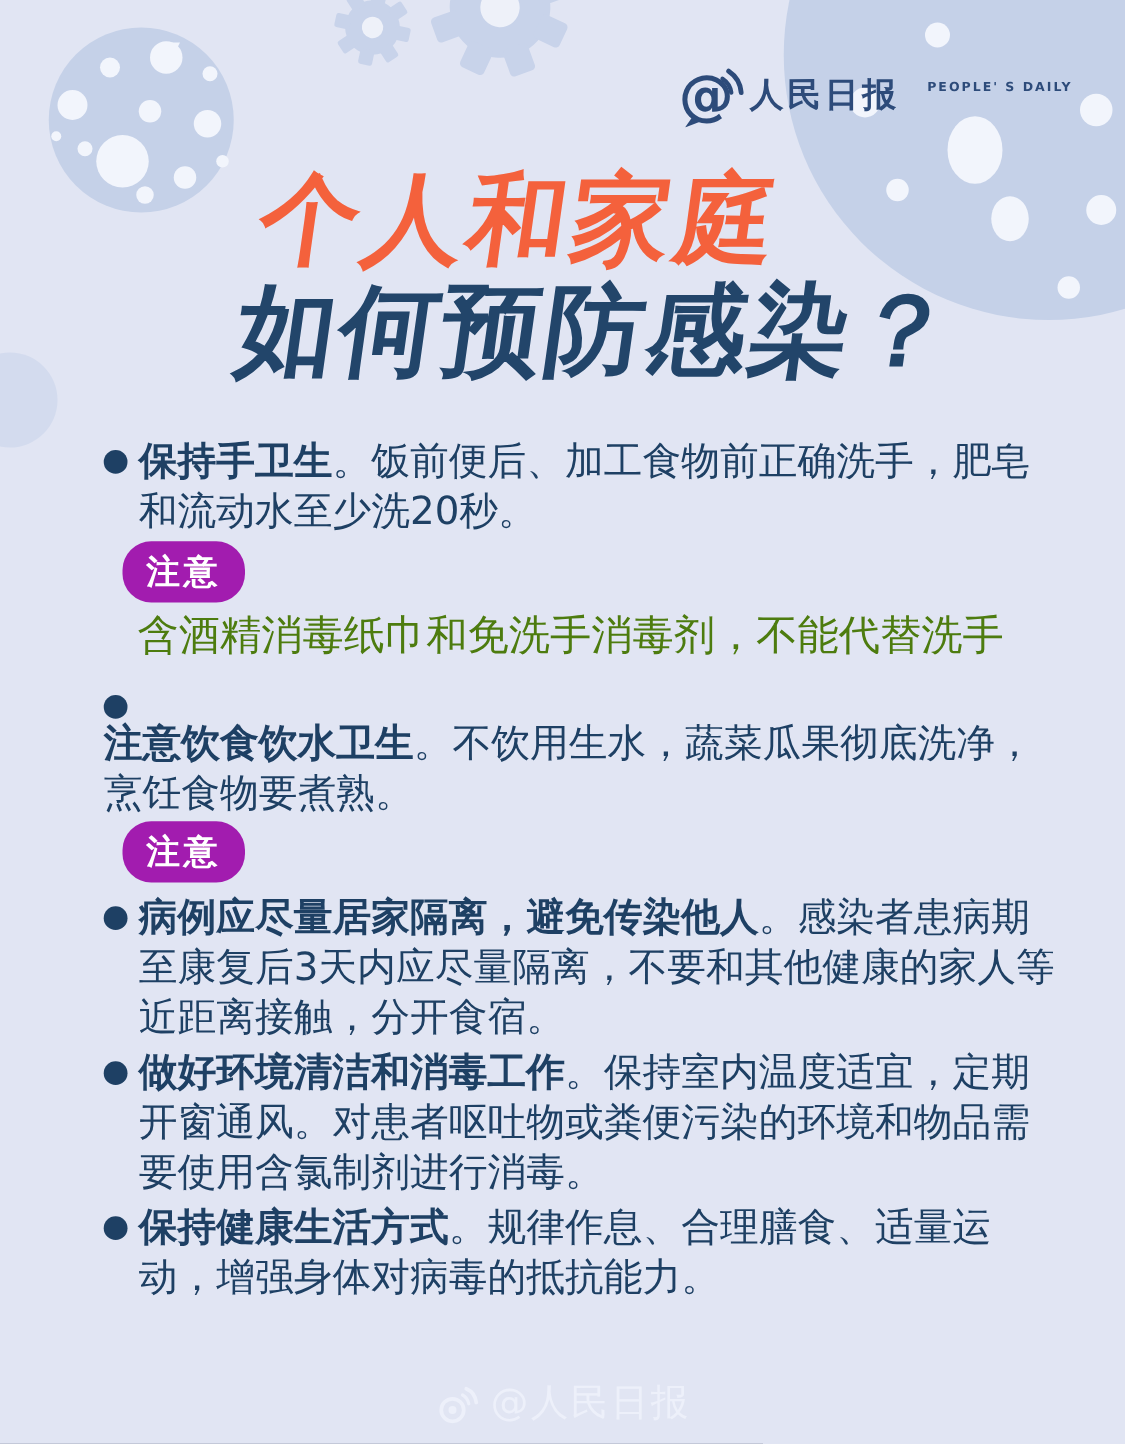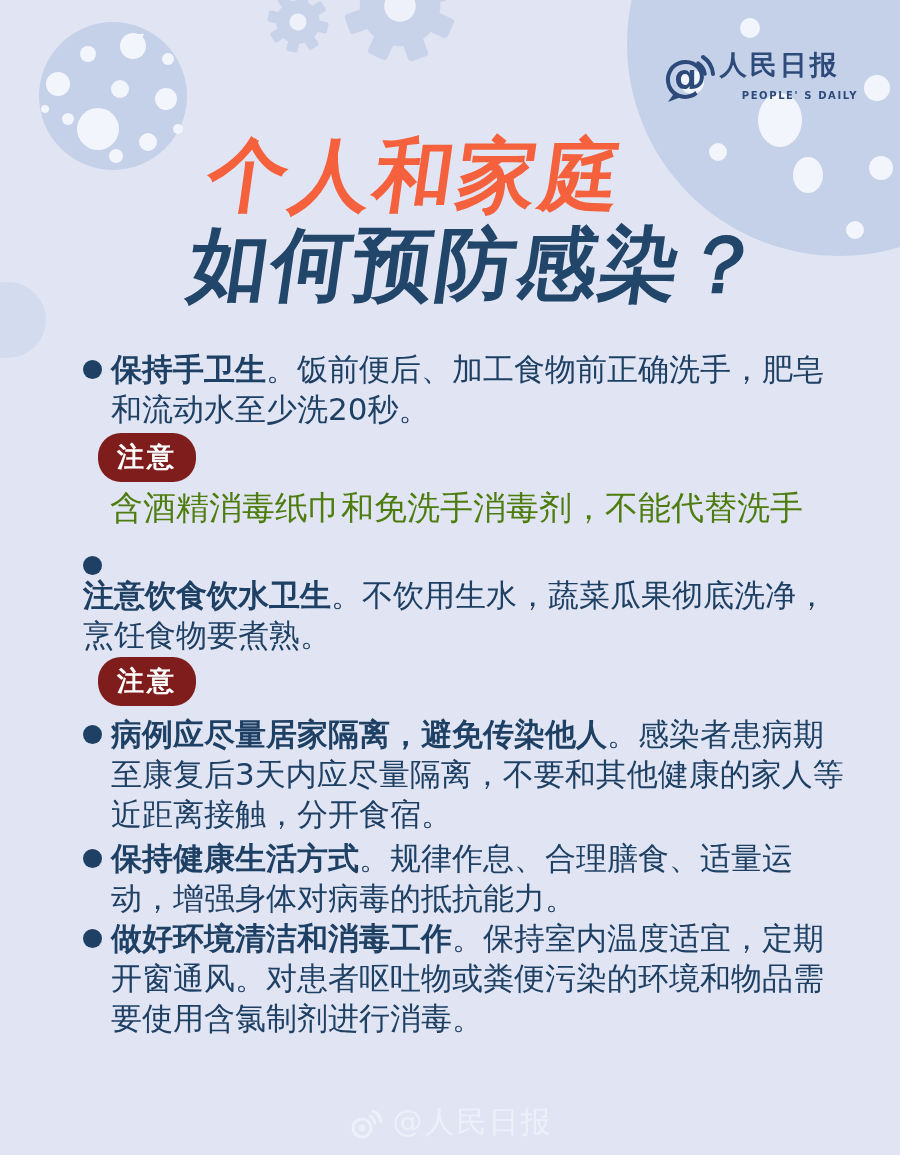--- a/index.html
+++ b/index.html
@@ -9,37 +9,37 @@
     font-family:"DejaVu Sans","Liberation Sans",sans-serif;
   }
   
   .decor{position:absolute;pointer-events:none;}
   .circle-left-mid{
     position:absolute;left:-30px;top:282px;width:76px;height:76px;
     border-radius:50%;background:#d3dbee;
   }
   
   .logo{position:absolute;top:50px;right:42px;display:flex;align-items:center;gap:5px;color:#2d4b7a;}
-  .logo-col{display:flex;flex-direction:column;line-height:1;gap:10px;}
+  .logo-col{display:flex;flex-direction:row;line-height:1;}
   .logo-cn{font-size:27px;font-weight:bold;letter-spacing:3px;}
   .logo-en{font-size:10px;font-weight:bold;letter-spacing:1.6px;margin-top:3px;padding-left:22px;}
   
   .title{position:absolute;left:202px;top:136px;transform:skewX(-8deg);line-height:1;}
   .title-l1{font-size:80px;font-weight:900;color:#f4613c;letter-spacing:3px;}
   .title-l2{font-size:80px;font-weight:900;color:#22456a;letter-spacing:2px;margin-top:9px;margin-left:-6px;}
   
   .content{position:absolute;left:83px;top:349px;width:762px;}
   .tip{display:flex;font-size:31px;line-height:40px;color:#1e4064;}
   .tip p{margin:0;flex:1;}
   .tip .lead{font-weight:bold;}
   .dot{width:19px;height:19px;border-radius:50%;background:#1e4064;margin:11px 9px 0 0;flex:none;}
   .mb4{margin-bottom:4px;justify-content:flex-end;}
   .mb2{margin-bottom:2px;flex-direction:column;}
   .badge{
-    width:fit-content;margin:0 0 8px 15px;background:#7f1d1d;color:#ffffff;
+    width:fit-content;margin:0 0 8px 15px;background:#a21caf;color:#ffffff;
     font-size:27px;font-weight:bold;letter-spacing:3px;
     padding:6px 19px 7px 19px;border-radius:23px;
   }
   .note{
     margin:0 0 20px 27px;font-size:33px;line-height:35px;color:#4d7c0f;
     font-family:"DejaVu Serif","Liberation Serif",serif;
   }
   .note .note-lead{font-weight:bold;}
   
   .footer{
@@ -142,28 +142,28 @@
       <span class="dot"></span>
       <p><span class="lead">注意饮食饮水卫生</span><span>。不饮用生水，蔬菜瓜果彻底洗净，烹饪食物要煮熟。</span></p>
     </div>
     <div class="badge">注意</div>
 
     <div class="tip mb4">
       <span class="dot"></span>
       <p><span class="lead">病例应尽量居家隔离，避免传染他人</span><span>。感染者患病期至康复后3天内应尽量隔离，不要和其他健康的家人等近距离接触，分开食宿。</span></p>
     </div>
 
+    <div class="tip mb4">
+      <span class="dot"></span>
+      <p><span class="lead">做好环境清洁和消毒工作</span><span>。保持室内温度适宜，定期开窗通风。对患者呕吐物或粪便污染的环境和物品需要使用含氯制剂进行消毒。</span></p>
+    </div>
+
     <div class="tip">
       <span class="dot"></span>
       <p><span class="lead">保持健康生活方式</span><span>。规律作息、合理膳食、适量运动，增强身体对病毒的抵抗能力。</span></p>
-    </div>
-
-    <div class="tip mb4">
-      <span class="dot"></span>
-      <p><span class="lead">做好环境清洁和消毒工作</span><span>。保持室内温度适宜，定期开窗通风。对患者呕吐物或粪便污染的环境和物品需要使用含氯制剂进行消毒。</span></p>
     </div>
 
   </div>
 
   <div class="footer">
     <svg width="36" height="34" viewBox="0 0 36 34">
       <circle cx="14" cy="22" r="9" fill="none" stroke="#edf0fa" stroke-width="3"></circle>
       <circle cx="14" cy="22" r="3.2" fill="#edf0fa"></circle>
       <path d="M25 5 Q32 8 33 16" stroke="#edf0fa" stroke-width="3" fill="none" stroke-linecap="round"></path>
       <path d="M22 10 Q26 12 27 17" stroke="#edf0fa" stroke-width="2.6" fill="none" stroke-linecap="round"></path>

